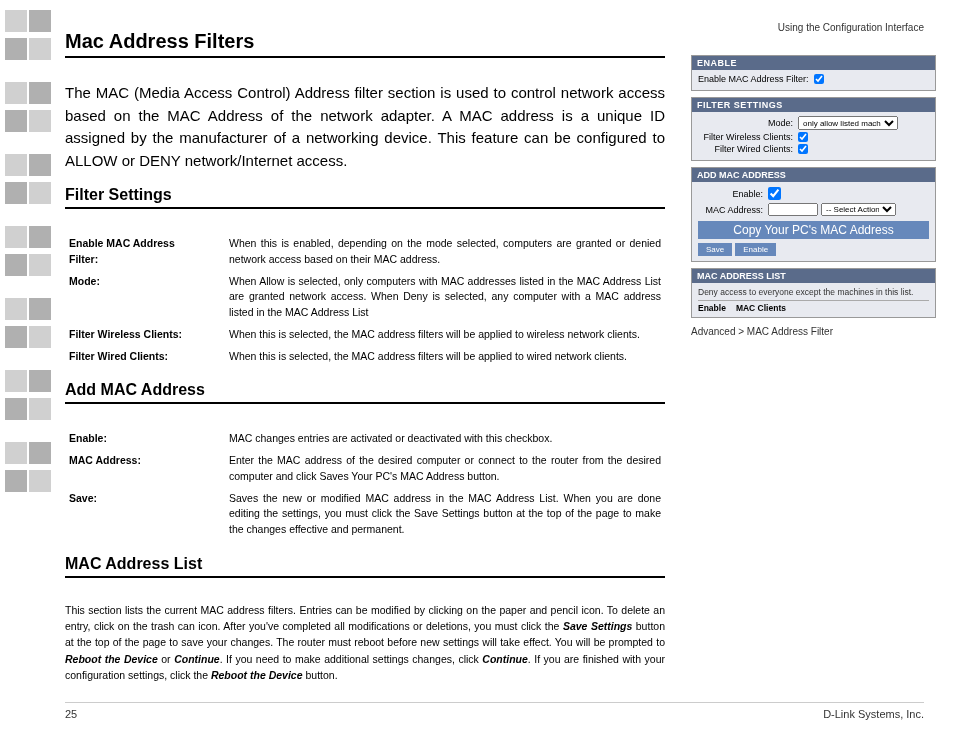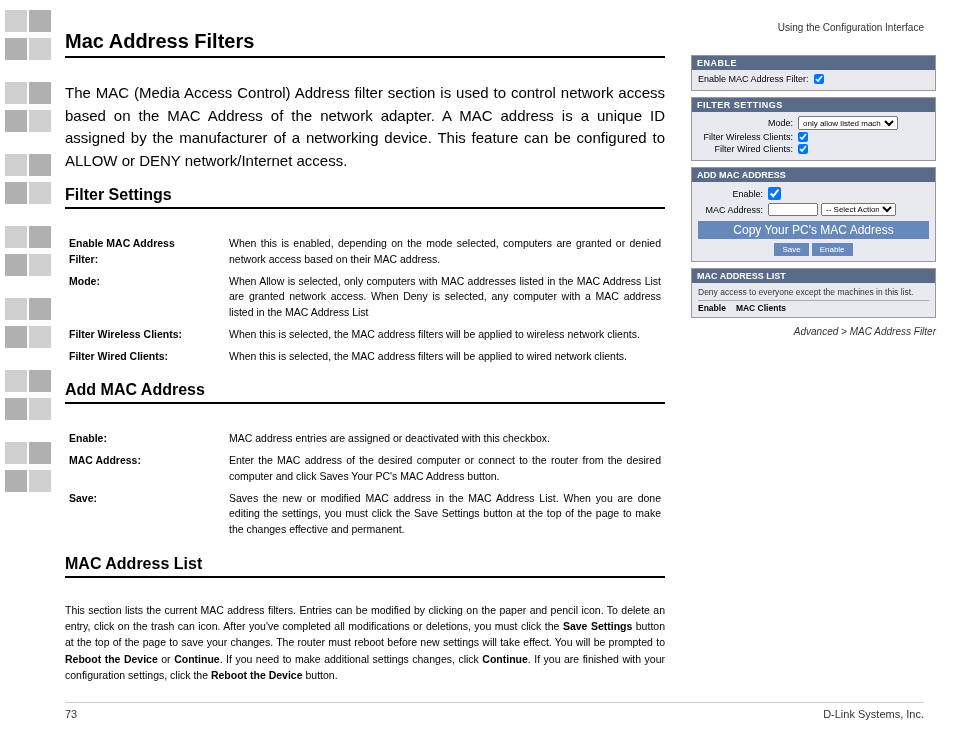--- a/index.html
+++ b/index.html
@@ -188,21 +188,20 @@
       font-size: 12px;
       padding: 2px 6px;
       cursor: pointer;
       width: 100%;
       margin: 2px 0;
     }
     .btn-group {
       display: flex;
       gap: 3px;
       margin-top: 2px;
-      justify-content: center;
     }
     .btn-small {
       background: #6688bb;
       color: #fff;
       border: none;
       font-size: 8px;
       padding: 2px 8px;
       cursor: pointer;
     }
 
@@ -231,35 +230,35 @@
       display: flex;
       gap: 10px;
       font-size: 8.5px;
       font-weight: bold;
       border-top: 1px solid #aaa;
       padding-top: 2px;
     }
 
     .caption-text {
       font-size: 10px;
-      font-style: italic;
-      text-align: right;
+      text-align: left;
       margin-top: 8px;
       color: #333;
     }
 
     
     .body-text {
       font-size: 10.5px;
       line-height: 1.55;
       text-align: justify;
       margin-bottom: 10px;
     }
     .body-text b {
       font-weight: bold;
+      font-style: italic;
     }
 
     
     .footer {
       position: absolute;
       bottom: 18px;
       left: 65px;
       right: 30px;
       display: flex;
       justify-content: space-between;
@@ -369,21 +368,21 @@
       </tr>
     </tbody>
   </table>
 
   <h2 class="section-title smaller">Add MAC Address</h2>
 
   <table class="settings-table">
     <tbody>
       <tr>
         <td class="label-col">Enable:</td>
-        <td class="desc-col">MAC address entries are assigned or deactivated with this checkbox.</td>
+        <td class="desc-col">MAC changes entries are activated or deactivated with this checkbox.</td>
       </tr>
       <tr>
         <td class="label-col">MAC Address:</td>
         <td class="desc-col">Enter the MAC address of the desired computer or connect to the router from the desired computer and click Saves Your PC's MAC Address button.</td>
       </tr>
       <tr>
         <td class="label-col">Save:</td>
         <td class="desc-col">Saves the new or modified MAC address in the MAC Address List. When you are done editing the settings, you must click the Save Settings button at the top of the page to make the changes effective and permanent.</td>
       </tr>
     </tbody>
@@ -461,15 +460,15 @@
         <span>MAC Clients</span>
       </div>
     </div>
   </div>
 
   <p class="caption-text">Advanced &gt; MAC Address Filter</p>
 
 </div>
 
 <div class="footer">
-  <span>73</span>
+  <span>25</span>
   <span>D-Link Systems, Inc.</span>
 </div>
 
 </body></html>

